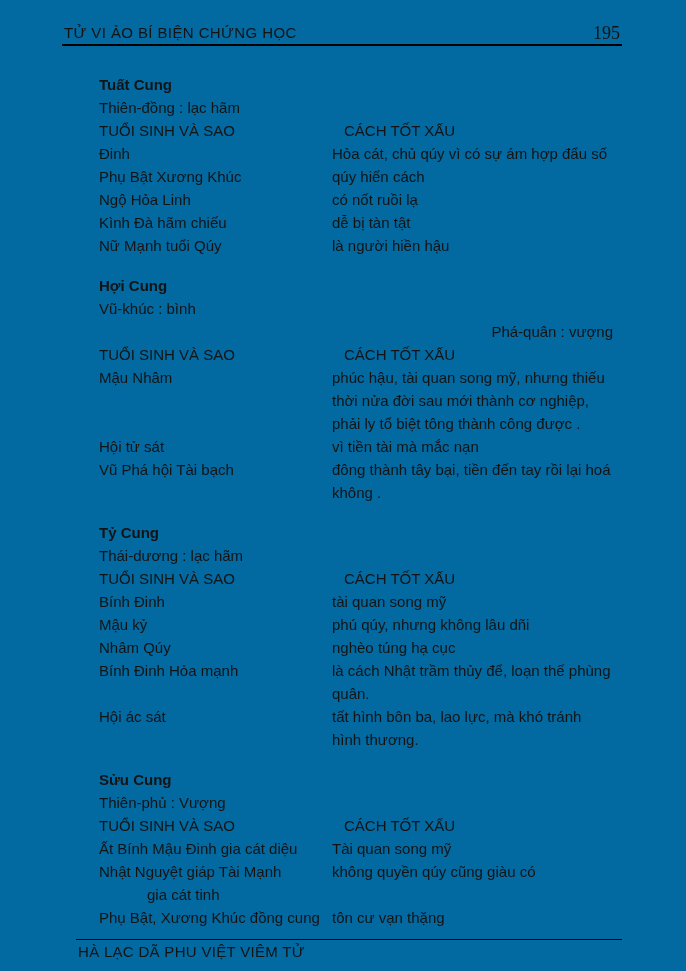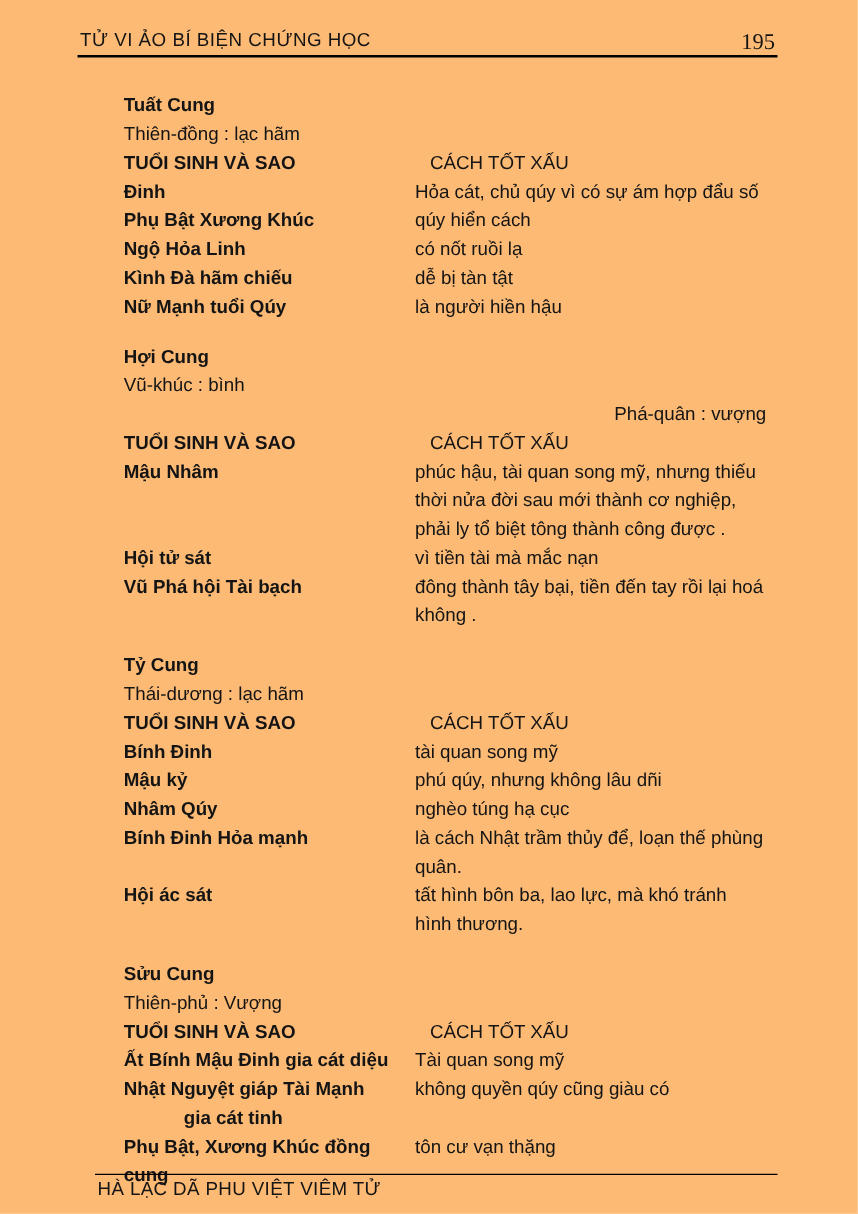--- a/index.html
+++ b/index.html
@@ -8,21 +8,21 @@
     width: 686px; height: 971px;
     background: #ffffff;
     font-family: "Liberation Sans", sans-serif;
     font-size: 15px;
     color: #141414;
   }
   .page {
     position: relative;
     width: 686px; height: 971px;
     overflow: hidden;
-    background: #fdba74;
+    background: #0369a1;
   }
 
   
   .page-header {
     position: absolute;
     top: 24px; left: 62px; right: 64px;
     display: flex;
     justify-content: space-between;
     align-items: flex-end;
     border-bottom: 2px solid #000;
@@ -51,21 +51,20 @@
     line-height: 23px;
   }
   .cung-section:first-child .cung-title { margin-top: 10px; }
   .star-line { line-height: 23px; }
 
   .row { display: flex; align-items: flex-start; }
   .col-left {
     width: 233px;
     flex-shrink: 0;
     line-height: 23px;
-    font-weight: bold;
   }
   .col-right {
     flex: 1;
     line-height: 23px;
   }
   .right-hdr { padding-left: 12px; }
   .left2 { padding-left: 48px; }
 
   
   .page-footer {

